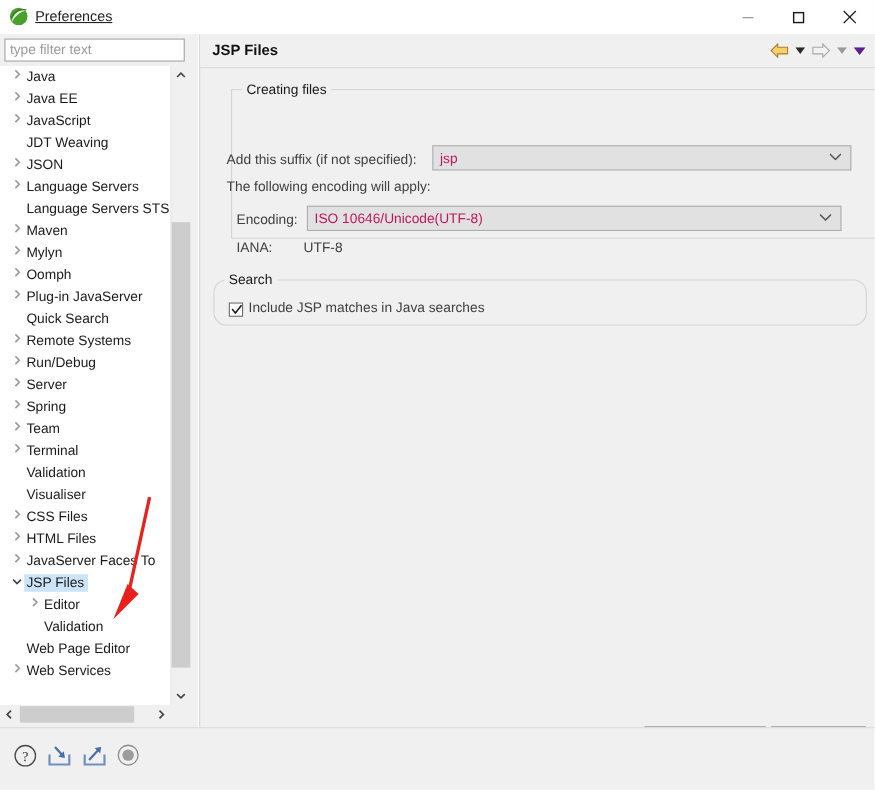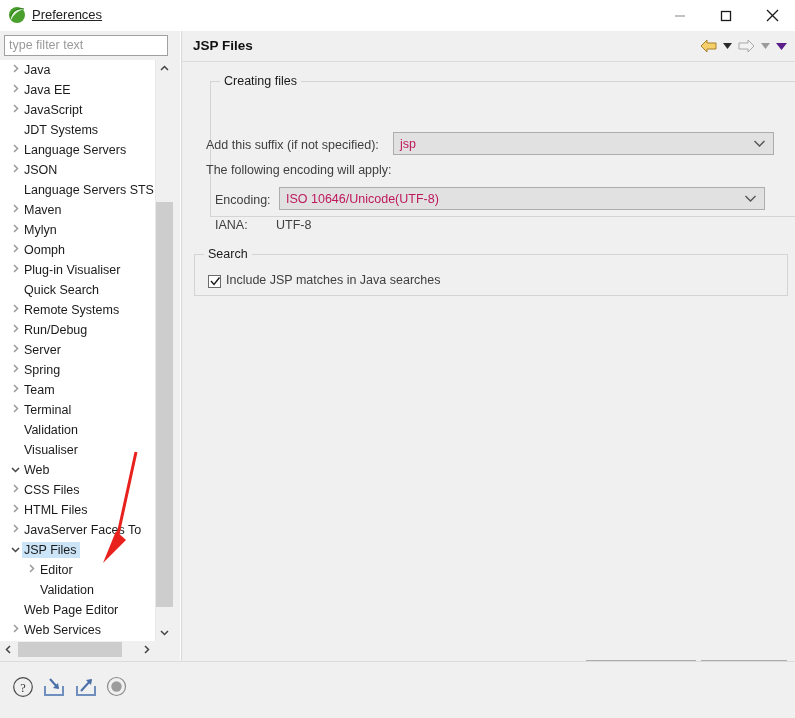--- a/index.html
+++ b/index.html
@@ -200,40 +200,40 @@
   <div class="tree" id="tree">
       <div class="trow"><span class="arw "><svg width="7" height="9">
             <polyline points="2,1 5.5,4.5 2,8" fill="none" stroke="#9a9a9a" stroke-width="1.5"></polyline>
           </svg></span><span class="tlabel">Java</span></div>
       <div class="trow"><span class="arw "><svg width="7" height="9">
             <polyline points="2,1 5.5,4.5 2,8" fill="none" stroke="#9a9a9a" stroke-width="1.5"></polyline>
           </svg></span><span class="tlabel">Java EE</span></div>
       <div class="trow"><span class="arw "><svg width="7" height="9">
             <polyline points="2,1 5.5,4.5 2,8" fill="none" stroke="#9a9a9a" stroke-width="1.5"></polyline>
           </svg></span><span class="tlabel">JavaScript</span></div>
-      <div class="trow"><span class="arw none"><svg width="7" height="9"></svg></span><span class="tlabel">JDT Systems</span></div>
+      <div class="trow"><span class="arw none"><svg width="7" height="9"></svg></span><span class="tlabel">JDT Weaving</span></div>
+      <div class="trow"><span class="arw "><svg width="7" height="9">
+            <polyline points="2,1 5.5,4.5 2,8" fill="none" stroke="#9a9a9a" stroke-width="1.5"></polyline>
+          </svg></span><span class="tlabel">JSON</span></div>
       <div class="trow"><span class="arw "><svg width="7" height="9">
             <polyline points="2,1 5.5,4.5 2,8" fill="none" stroke="#9a9a9a" stroke-width="1.5"></polyline>
           </svg></span><span class="tlabel">Language Servers</span></div>
-      <div class="trow"><span class="arw "><svg width="7" height="9">
-            <polyline points="2,1 5.5,4.5 2,8" fill="none" stroke="#9a9a9a" stroke-width="1.5"></polyline>
-          </svg></span><span class="tlabel">JSON</span></div>
       <div class="trow"><span class="arw none"><svg width="7" height="9"></svg></span><span class="tlabel">Language Servers STS</span></div>
       <div class="trow"><span class="arw "><svg width="7" height="9">
             <polyline points="2,1 5.5,4.5 2,8" fill="none" stroke="#9a9a9a" stroke-width="1.5"></polyline>
           </svg></span><span class="tlabel">Maven</span></div>
       <div class="trow"><span class="arw "><svg width="7" height="9">
             <polyline points="2,1 5.5,4.5 2,8" fill="none" stroke="#9a9a9a" stroke-width="1.5"></polyline>
           </svg></span><span class="tlabel">Mylyn</span></div>
       <div class="trow"><span class="arw "><svg width="7" height="9">
             <polyline points="2,1 5.5,4.5 2,8" fill="none" stroke="#9a9a9a" stroke-width="1.5"></polyline>
           </svg></span><span class="tlabel">Oomph</span></div>
       <div class="trow"><span class="arw "><svg width="7" height="9">
             <polyline points="2,1 5.5,4.5 2,8" fill="none" stroke="#9a9a9a" stroke-width="1.5"></polyline>
-          </svg></span><span class="tlabel">Plug-in Visualiser</span></div>
+          </svg></span><span class="tlabel">Plug-in JavaServer</span></div>
       <div class="trow"><span class="arw none"><svg width="7" height="9"></svg></span><span class="tlabel">Quick Search</span></div>
       <div class="trow"><span class="arw "><svg width="7" height="9">
             <polyline points="2,1 5.5,4.5 2,8" fill="none" stroke="#9a9a9a" stroke-width="1.5"></polyline>
           </svg></span><span class="tlabel">Remote Systems</span></div>
       <div class="trow"><span class="arw "><svg width="7" height="9">
             <polyline points="2,1 5.5,4.5 2,8" fill="none" stroke="#9a9a9a" stroke-width="1.5"></polyline>
           </svg></span><span class="tlabel">Run/Debug</span></div>
       <div class="trow"><span class="arw "><svg width="7" height="9">
             <polyline points="2,1 5.5,4.5 2,8" fill="none" stroke="#9a9a9a" stroke-width="1.5"></polyline>
           </svg></span><span class="tlabel">Server</span></div>
@@ -241,23 +241,20 @@
             <polyline points="2,1 5.5,4.5 2,8" fill="none" stroke="#9a9a9a" stroke-width="1.5"></polyline>
           </svg></span><span class="tlabel">Spring</span></div>
       <div class="trow"><span class="arw "><svg width="7" height="9">
             <polyline points="2,1 5.5,4.5 2,8" fill="none" stroke="#9a9a9a" stroke-width="1.5"></polyline>
           </svg></span><span class="tlabel">Team</span></div>
       <div class="trow"><span class="arw "><svg width="7" height="9">
             <polyline points="2,1 5.5,4.5 2,8" fill="none" stroke="#9a9a9a" stroke-width="1.5"></polyline>
           </svg></span><span class="tlabel">Terminal</span></div>
       <div class="trow"><span class="arw none"><svg width="7" height="9"></svg></span><span class="tlabel">Validation</span></div>
       <div class="trow"><span class="arw none"><svg width="7" height="9"></svg></span><span class="tlabel">Visualiser</span></div>
-      <div class="trow"><span class="arw open"><svg width="9" height="7">
-            <polyline points="1,2 4.5,5.5 8,2" fill="none" stroke="#454545" stroke-width="1.5"></polyline>
-          </svg></span><span class="tlabel">Web</span></div>
       <div class="trow ind1"><span class="arw "><svg width="7" height="9">
             <polyline points="2,1 5.5,4.5 2,8" fill="none" stroke="#9a9a9a" stroke-width="1.5"></polyline>
           </svg></span><span class="tlabel">CSS Files</span></div>
       <div class="trow ind1"><span class="arw "><svg width="7" height="9">
             <polyline points="2,1 5.5,4.5 2,8" fill="none" stroke="#9a9a9a" stroke-width="1.5"></polyline>
           </svg></span><span class="tlabel">HTML Files</span></div>
       <div class="trow ind1"><span class="arw "><svg width="7" height="9">
             <polyline points="2,1 5.5,4.5 2,8" fill="none" stroke="#9a9a9a" stroke-width="1.5"></polyline>
           </svg></span><span class="tlabel">JavaServer Faces To</span></div>
       <div class="trow sel ind1"><span class="arw open"><svg width="9" height="7">
@@ -355,21 +352,21 @@
       <span class="combo-text">ISO 10646/Unicode(UTF-8)</span>
       <span class="combo-arrow">
         <svg width="11" height="7">
             <polyline points="0.5,1 5.5,6 10.5,1" fill="none" stroke="#555" stroke-width="1.4"></polyline>
           </svg>
       </span>
     </div>
     <span class="lbl" style="left:33px; top:156px;">IANA:</span>
     <span class="lbl" style="left:94px; top:156px;">UTF-8</span>
 
-    <div class="group" style="left:12px; top:192px; width:592px; height:40px;">
+    <div class="group" style="left:12px; top:192px; width:592px; height:40px;border-radius:12px;">
       <span class="group-title">Search</span>
     </div>
     <div class="cbox" style="left:26px; top:213px;">
       <svg width="11" height="11">
         <polyline points="1,5 4,8.5 9.5,1.5" fill="none" stroke="#1a1a1a" stroke-width="1.4"></polyline>
       </svg>
     </div>
     <span class="lbl" style="left:44px; top:211px;">Include JSP matches in Java searches</span>
 
     <div class="btn" style="left:404px; top:598px; width:110px; height:25px;">Restore Defaults</div>

